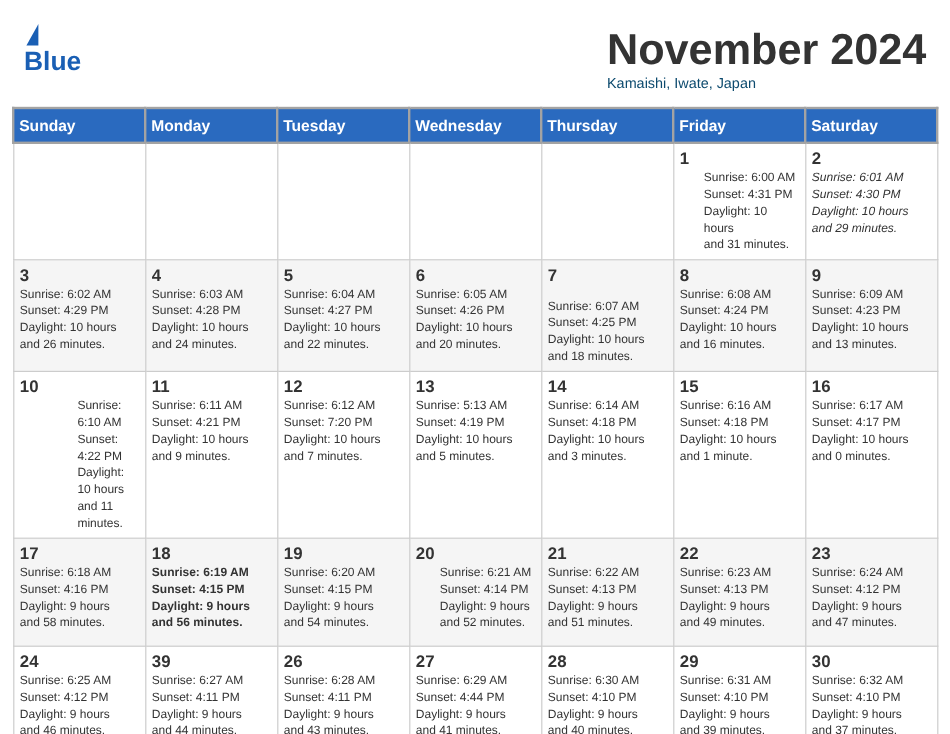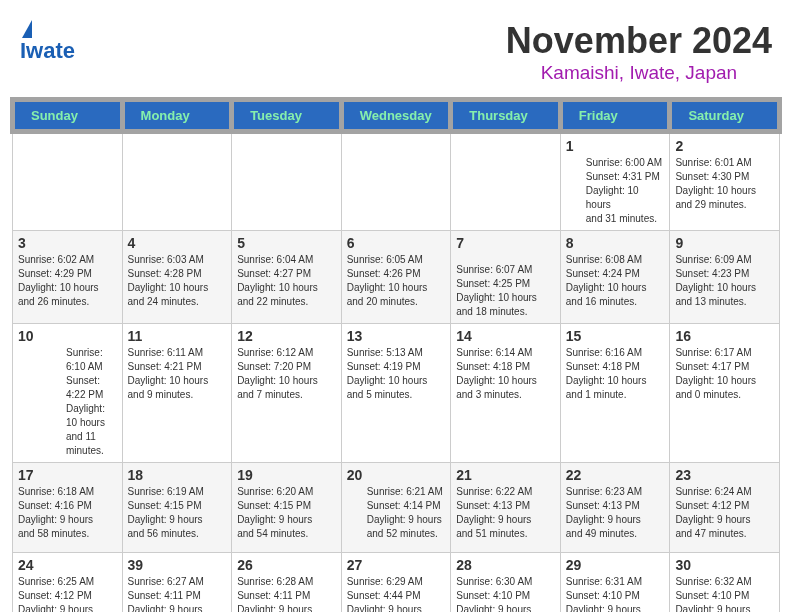--- a/index.html
+++ b/index.html
@@ -31,44 +31,44 @@
     .logo-general { color: #333; }
     .logo-blue { color: #1a5fb4; }
     .logo-triangle {
       width: 0;
       height: 0;
       border-left: 10px solid transparent;
       border-bottom: 18px solid #1a5fb4;
       margin-left: 2px;
     }
     .title-block {
-      text-align: center;
+      text-align: left;
     }
     .month-title {
       font-size: 36px;
       font-weight: bold;
       color: #333;
     }
     .location {
-      font-size: 19px;
-      color: #a21caf;
+      font-size: 12px;
+      color: #0c4a6e;
     }
     .calendar {
       width: 100%;
       border-collapse: collapse;
       margin-top: 8px;
     }
     .calendar th {
       background: #2a6abf;
-      color: #86efac;
+      color: #ffffff;
       font-size: 13px;
       font-weight: bold;
-      padding: 6px 16px;
+      padding: 6px 4px;
       text-align: left;
-      border: 5px solid #a3a3a3;
+      border: 2px solid #a3a3a3;
     }
     .calendar td {
       border: 1px solid #ccc;
       vertical-align: top;
       padding: 4px 5px;
       width: calc(100% / 7);
       height: 90px;
       background: #fff;
     }
     .calendar tr:nth-child(even) td {
@@ -91,21 +91,21 @@
     }
   </style>
 </head>
 <body>
 
 <div class="header">
   <div class="logo">
     <div class="logo-text">
       <span class="logo-triangle"></span>
     </div>
-    <span class="logo-blue" style="font-size:22px;font-weight:bold;">Iwate</span>
+    <span class="logo-blue" style="font-size:22px;font-weight:bold;">Blue</span>
   </div>
   <div class="title-block">
     <div class="month-title">November 2024</div>
     <div class="location">Kamaishi, Iwate, Japan</div>
   </div>
 </div>
 
 <table class="calendar">
   <thead>
     <tr id="weekday-header">
@@ -127,21 +127,21 @@
         <td class="empty-cell"></td>
         <td>
           <span class="day-num">1</span>
           <div class="day-info" style="white-space: pre-line; margin-left: 20px;">Sunrise: 6:00 AM
 Sunset: 4:31 PM
 Daylight: 10 hours
 and 31 minutes.</div>
         </td>
         <td>
           <span class="day-num">2</span>
-          <div class="day-info" style="white-space: pre-line;">Sunrise: 6:01 AM
+          <div class="day-info" style="white-space: pre-line; font-style: italic;">Sunrise: 6:01 AM
 Sunset: 4:30 PM
 Daylight: 10 hours
 and 29 minutes.</div>
         </td>
       </tr>
       <tr>
         <td>
           <span class="day-num">3</span>
           <div class="day-info" style="white-space: pre-line;">Sunrise: 6:02 AM
 Sunset: 4:29 PM
@@ -245,21 +245,21 @@
       <tr>
         <td>
           <span class="day-num">17</span>
           <div class="day-info" style="white-space: pre-line;">Sunrise: 6:18 AM
 Sunset: 4:16 PM
 Daylight: 9 hours
 and 58 minutes.</div>
         </td>
         <td>
           <span class="day-num">18</span>
-          <div class="day-info" style="white-space: pre-line;">Sunrise: 6:19 AM
+          <div class="day-info" style="white-space: pre-line; font-weight: bold;">Sunrise: 6:19 AM
 Sunset: 4:15 PM
 Daylight: 9 hours
 and 56 minutes.</div>
         </td>
         <td>
           <span class="day-num">19</span>
           <div class="day-info" style="white-space: pre-line;">Sunrise: 6:20 AM
 Sunset: 4:15 PM
 Daylight: 9 hours
 and 54 minutes.</div>

